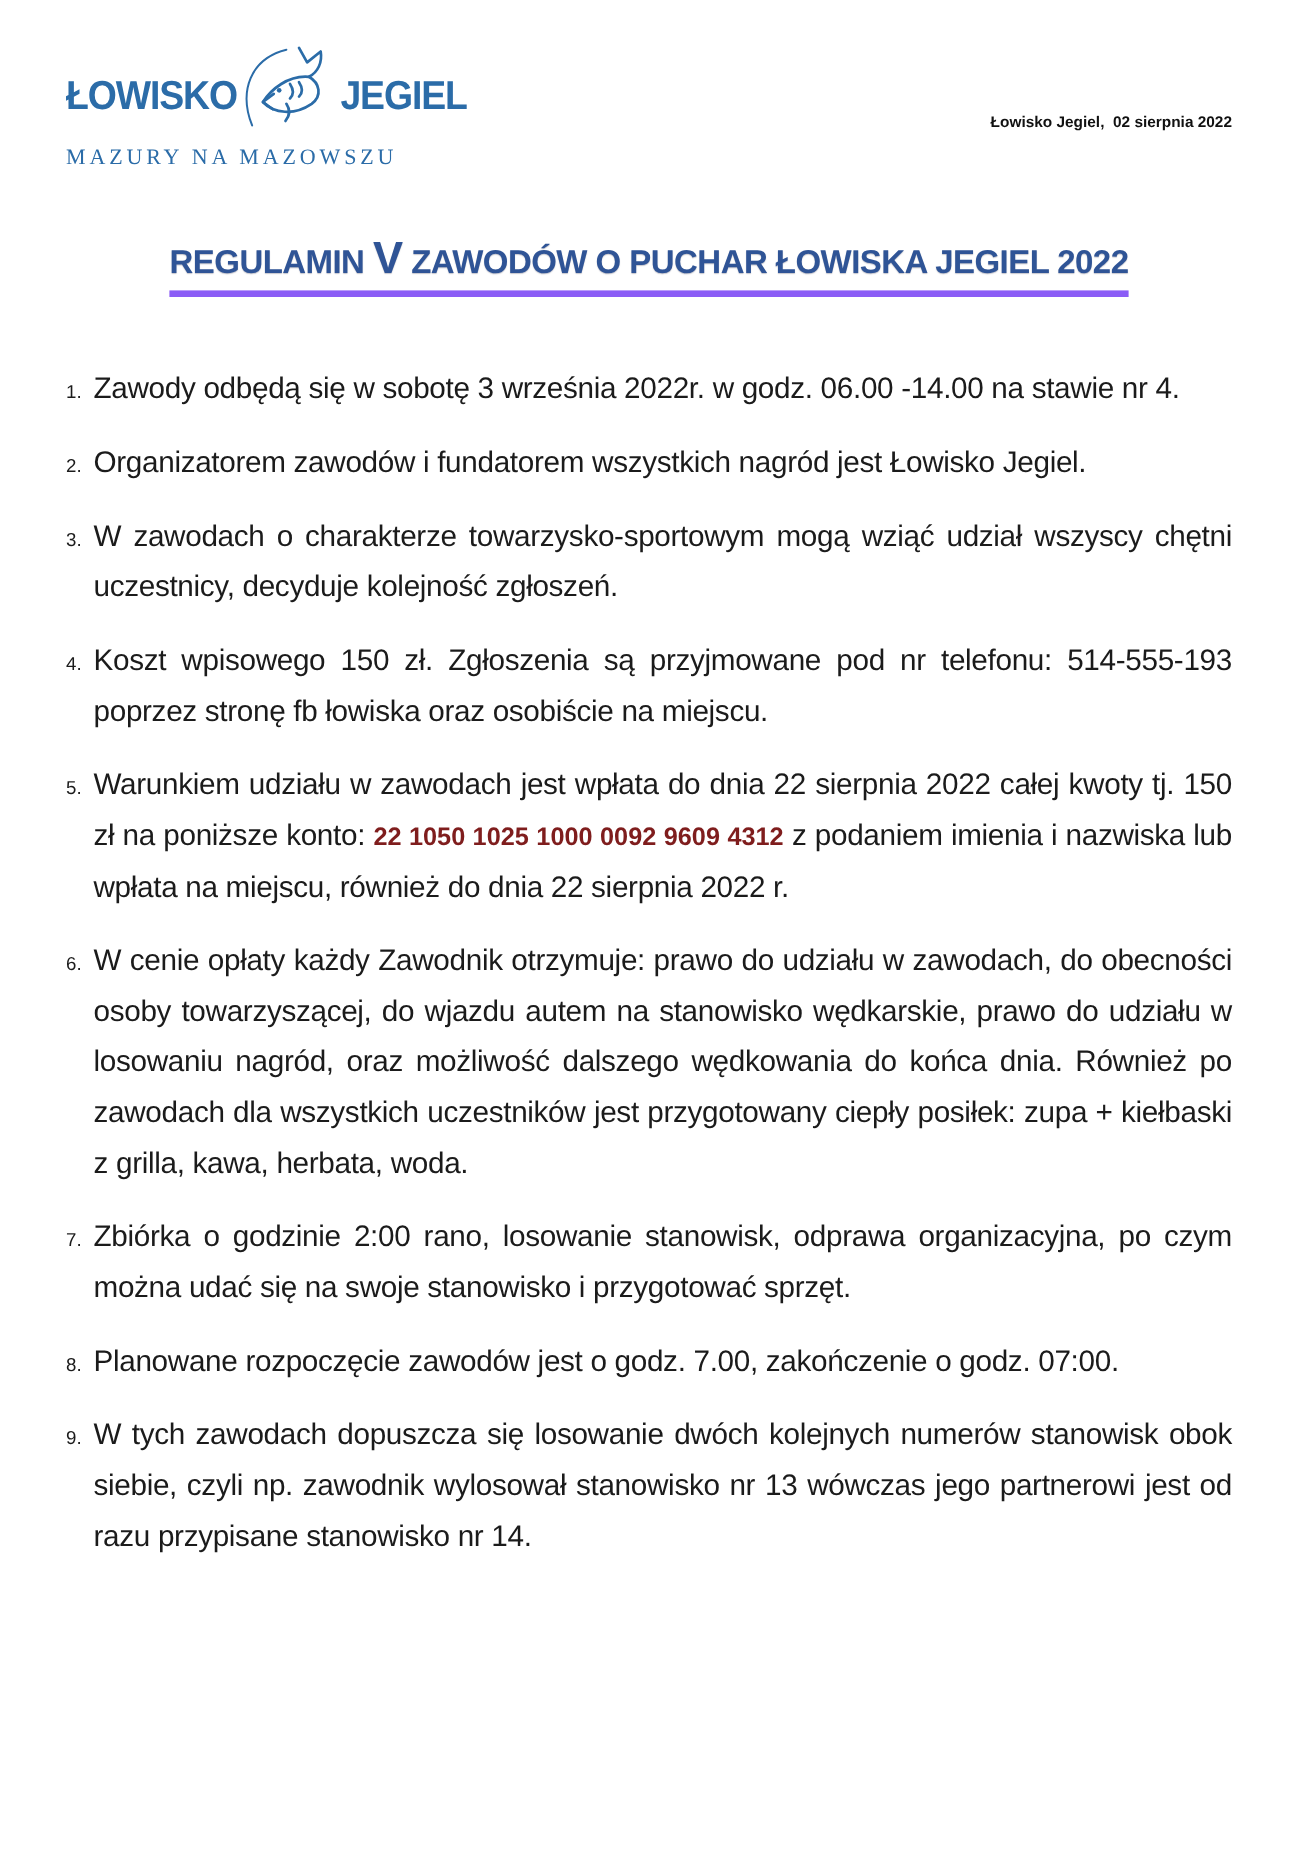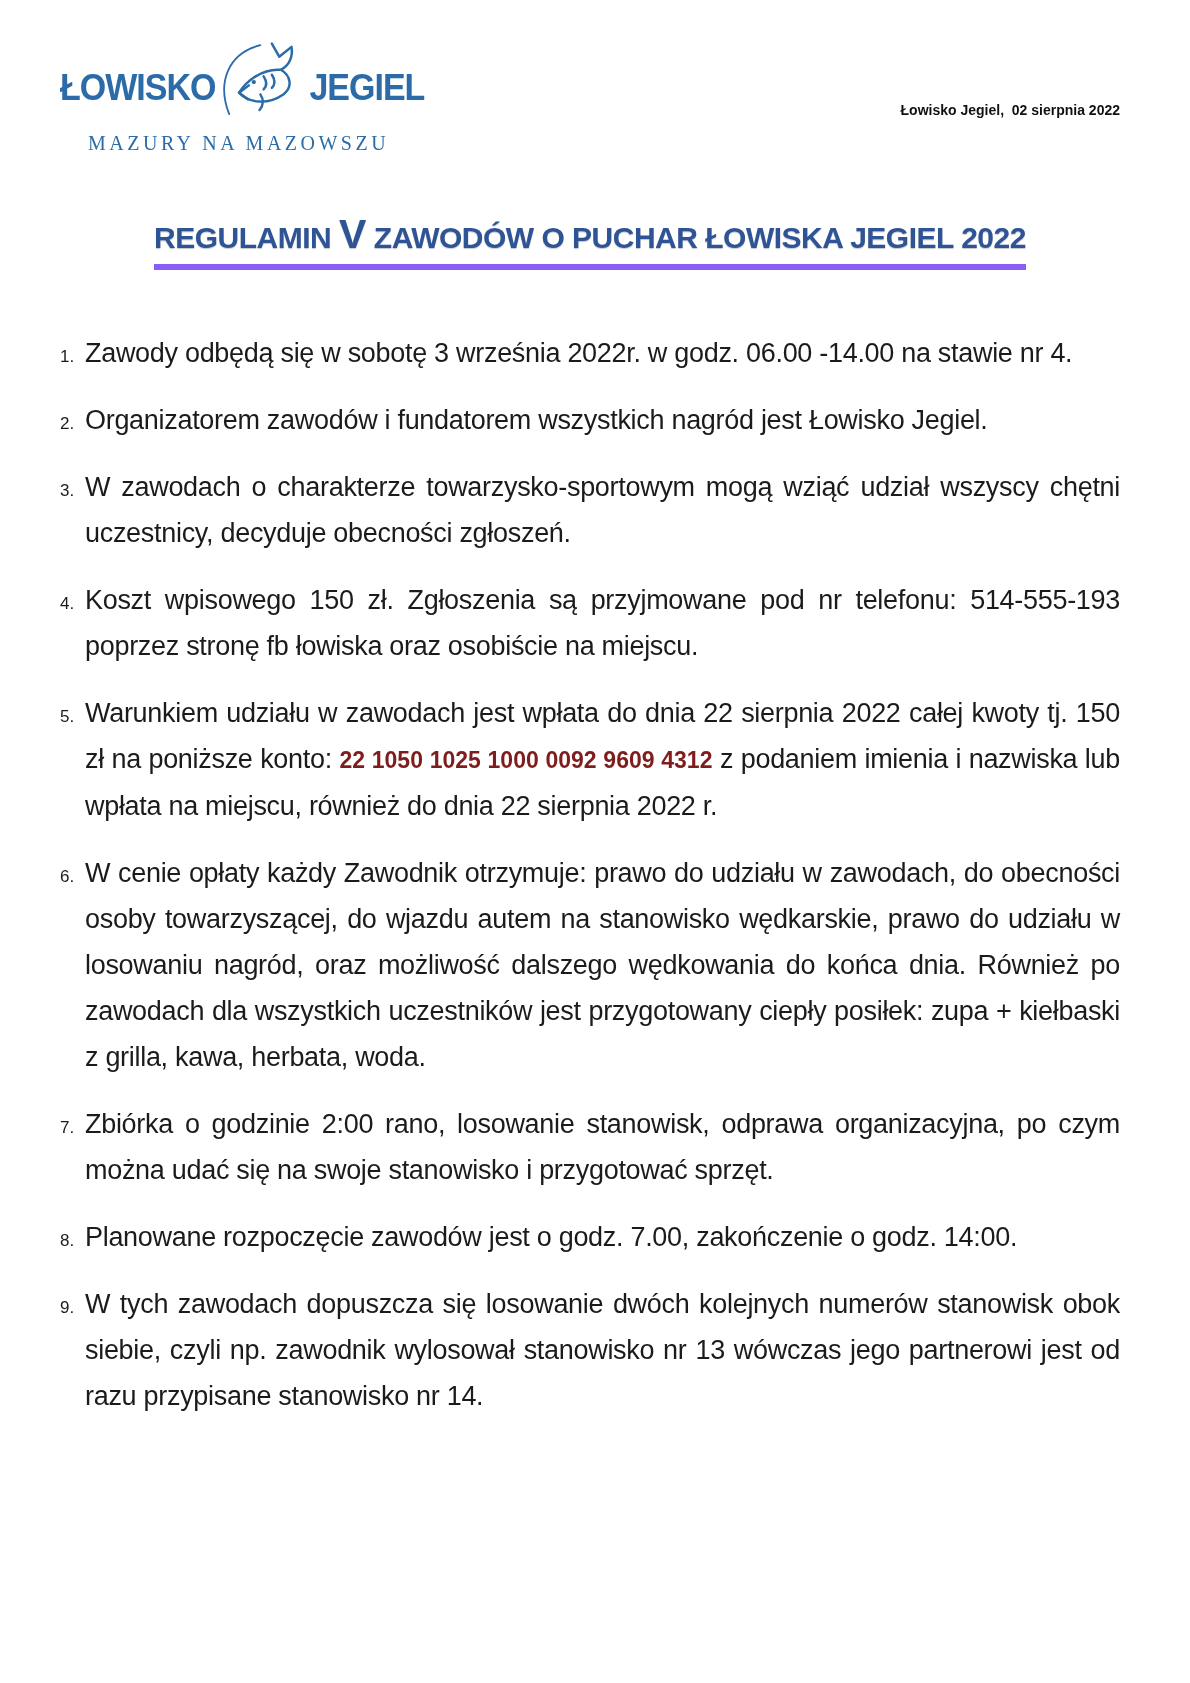--- a/index.html
+++ b/index.html
@@ -32,21 +32,20 @@
     line-height:1;
     transform:scaleY(1.08);
   }
   .fish-wrap{width:82px;height:88px;margin:-18px 2px 0 2px;flex:none;}
   .logo-tagline{
     font-family:"Liberation Serif","DejaVu Serif",serif;
     font-size:20px;
     letter-spacing:3.5px;
     color:#2b6ca8;
     margin-top:10px;
-    margin-left:28px;
     white-space:pre;
   }
   .date-line{
     font-weight:bold;
     font-size:14px;
     color:#111;
     margin-top:50px;
     white-space:pre;
     margin-left:44px;
   }
@@ -143,21 +142,21 @@
       <p class="rule-text">Zawody odbędą się w sobotę 3 września 2022r. w godz. 06.00 -14.00 na stawie nr 4.</p>
     </div>
 
     <div class="rule">
       <span class="rule-num">2.</span>
       <p class="rule-text">Organizatorem zawodów i fundatorem wszystkich nagród jest Łowisko Jegiel.</p>
     </div>
 
     <div class="rule">
       <span class="rule-num">3.</span>
-      <p class="rule-text">W zawodach o charakterze towarzysko-sportowym mogą wziąć udział wszyscy chętni uczestnicy, decyduje obecności zgłoszeń.</p>
+      <p class="rule-text">W zawodach o charakterze towarzysko-sportowym mogą wziąć udział wszyscy chętni uczestnicy, decyduje kolejność zgłoszeń.</p>
     </div>
 
     <div class="rule">
       <span class="rule-num">4.</span>
       <p class="rule-text">Koszt wpisowego 150 zł. Zgłoszenia są przyjmowane pod nr telefonu: 514-555-193 poprzez stronę fb łowiska oraz osobiście na miejscu.</p>
     </div>
 
     <div class="rule">
       <span class="rule-num">5.</span>
       <p class="rule-text"><span>Warunkiem udziału w zawodach jest wpłata do dnia 22 sierpnia 2022 całej kwoty tj. 150 zł  na poniższe konto: </span><span class="account">22 1050 1025 1000 0092 9609 4312</span><span> z podaniem imienia i nazwiska lub wpłata na miejscu, również do dnia 22 sierpnia 2022 r.</span></p>
@@ -168,21 +167,21 @@
       <p class="rule-text"><span class="u">W cenie opłaty każdy Zawodnik otrzymuje</span><span>: prawo do udziału w zawodach, do obecności osoby towarzyszącej, do wjazdu autem na stanowisko wędkarskie, prawo do udziału w losowaniu nagród, oraz możliwość dalszego wędkowania do końca dnia. Również po zawodach dla wszystkich uczestników jest przygotowany ciepły posiłek: zupa + kiełbaski z grilla, kawa, herbata, woda.</span></p>
     </div>
 
     <div class="rule">
       <span class="rule-num">7.</span>
       <p class="rule-text">Zbiórka o godzinie 2:00 rano, losowanie stanowisk, odprawa organizacyjna, po czym można udać się na swoje stanowisko i przygotować sprzęt.</p>
     </div>
 
     <div class="rule">
       <span class="rule-num">8.</span>
-      <p class="rule-text">Planowane rozpoczęcie zawodów jest o godz. 7.00, zakończenie o godz. 14:00.</p>
+      <p class="rule-text">Planowane rozpoczęcie zawodów jest o godz. 7.00, zakończenie o godz. 07:00.</p>
     </div>
 
     <div class="rule">
       <span class="rule-num">9.</span>
       <p class="rule-text">W tych zawodach dopuszcza się losowanie dwóch kolejnych numerów stanowisk obok siebie, czyli np. zawodnik wylosował stanowisko nr 13 wówczas jego partnerowi jest od razu przypisane stanowisko nr 14.</p>
     </div>
 
   </div>
 </div>
 

